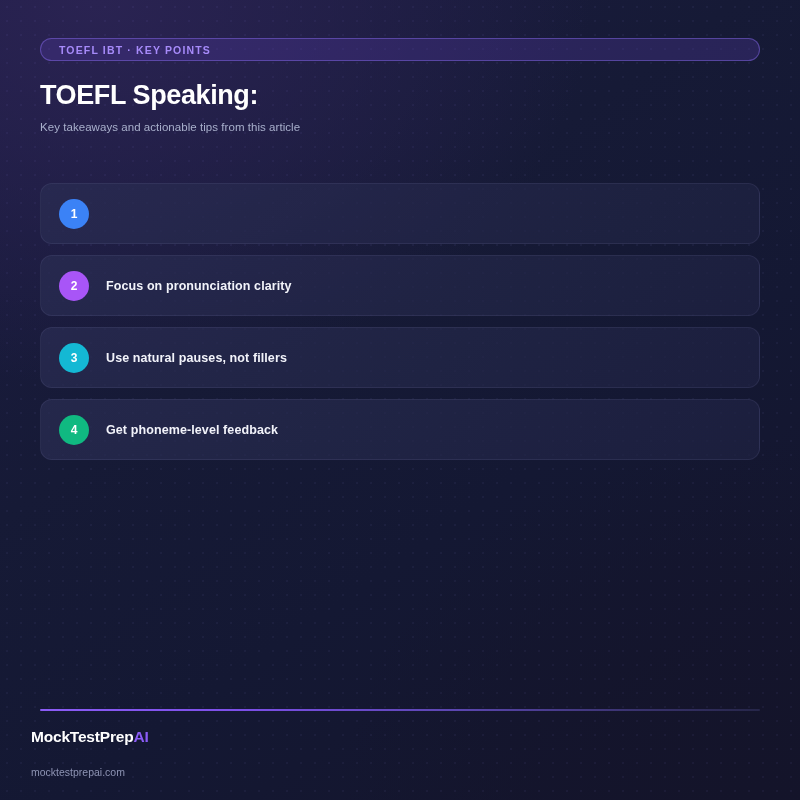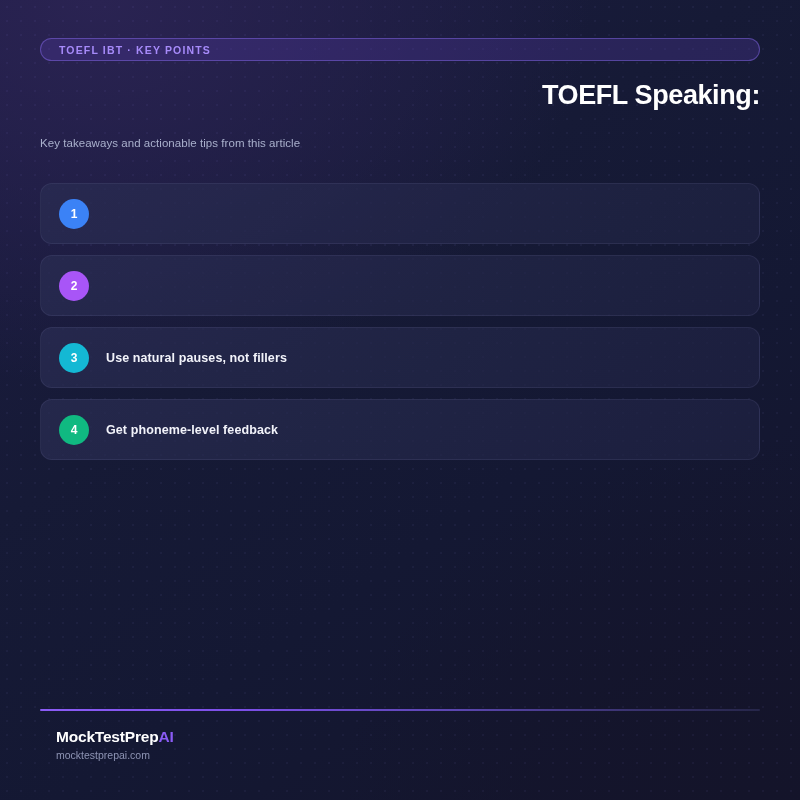--- a/index.html
+++ b/index.html
@@ -40,28 +40,28 @@
     font-size:10.5px; font-weight:bold;
     letter-spacing:1.15px;
     color:#a78bfa;
     white-space:nowrap;
   }
 
   
   .title-wrap { position:absolute; left:40px; top:78px; width:720px; }
   .title-1 {
     font-size:27px; font-weight:bold; color:#ffffff;
-    letter-spacing:-0.4px; line-height:1.30;text-align:right;
+    letter-spacing:-0.4px; line-height:1.30;
   }
   .title-2 {
     font-size:27px; font-weight:bold; color:#7c5cf5;
     letter-spacing:-0.4px; line-height:1.30;
   }
   .subtitle {
-    margin-top:24px;
+    margin-top:8px;
     font-size:11.5px; color:#a9b0cc; letter-spacing:0.05px;
   }
 
   
   .cards { position:absolute; left:40px; top:183px; width:720px; }
   .card {
     position:relative;
     height:61px;
     margin-bottom:11px;
     border-radius:12px;
@@ -81,26 +81,26 @@
     font-size:12.5px; font-weight:bold; color:#f2f3fa;
     letter-spacing:0.1px;
   }
 
   
   .divider {
     position:absolute; left:40px; top:709px; width:720px; height:2px;
     background: linear-gradient(90deg, #8b5cf6 0%, #7c4fe8 28%, #5b46b0 58%, #3a3370 82%, #262649 100%);
     border-radius:2px;
   }
-  .footer { position:absolute; left:56px; top:728px; width:720px; height:46px; }
+  .footer { position:absolute; left:31px; top:728px; width:720px; height:46px; }
   .brand {
     font-size:15.5px; font-weight:bold; color:#ffffff; letter-spacing:-0.2px;
   }
   .brand .ai { color:#8b5cf6; }
-  .site { margin-top:3px; font-size:10.5px; color:#8e94b4; }
+  .site { margin-top:20px; font-size:10.5px; color:#8e94b4; }
   .cta {
     position:absolute; right:0; top:4px;
     height:30px; padding:0 19px;
     display:flex; align-items:center; justify-content:center;
     background:#7c5cf5; border:none; border-radius:15px;
     font-family:"Liberation Sans", sans-serif;
     font-size:11.5px; font-weight:bold; color:#ffffff;
     letter-spacing:0.15px; cursor:pointer;
   }
 </style>
@@ -118,20 +118,21 @@
     <div class="title-1">TOEFL Speaking:</div>
     <div class="subtitle">Key takeaways and actionable tips from this article</div>
   </div>
 
   <div class="cards" id="cards">
       <div class="card">
         <div class="badge" style="background: rgb(59, 130, 246);">1</div>
       </div>
       <div class="card">
         <div class="badge" style="background: rgb(168, 85, 247);">2</div>
+        <div class="card-text">Focus on pronunciation clarity</div>
       </div>
       <div class="card">
         <div class="badge" style="background: rgb(20, 184, 212);">3</div>
         <div class="card-text">Use natural pauses, not fillers</div>
       </div>
       <div class="card">
         <div class="badge" style="background: rgb(16, 185, 129);">4</div>
         <div class="card-text">Get phoneme-level feedback</div>
       </div>
     </div>

